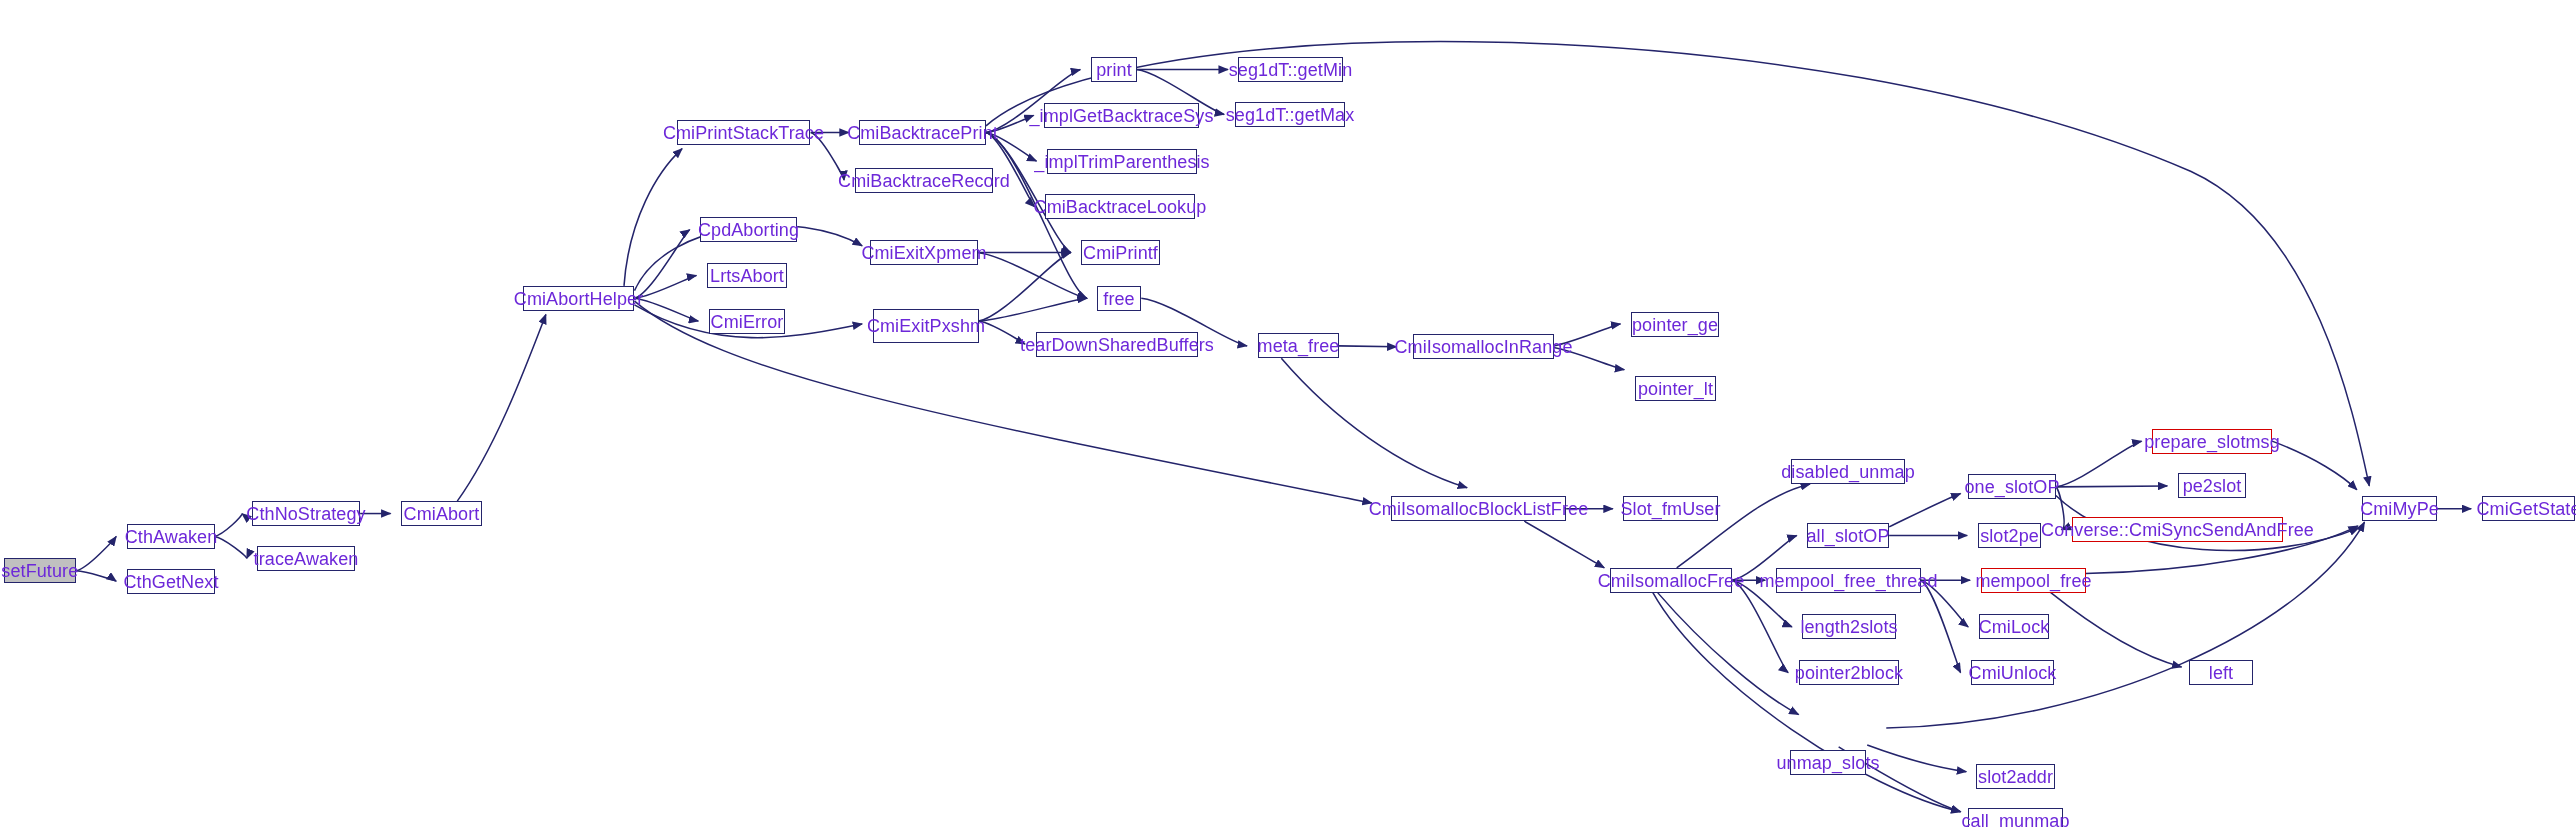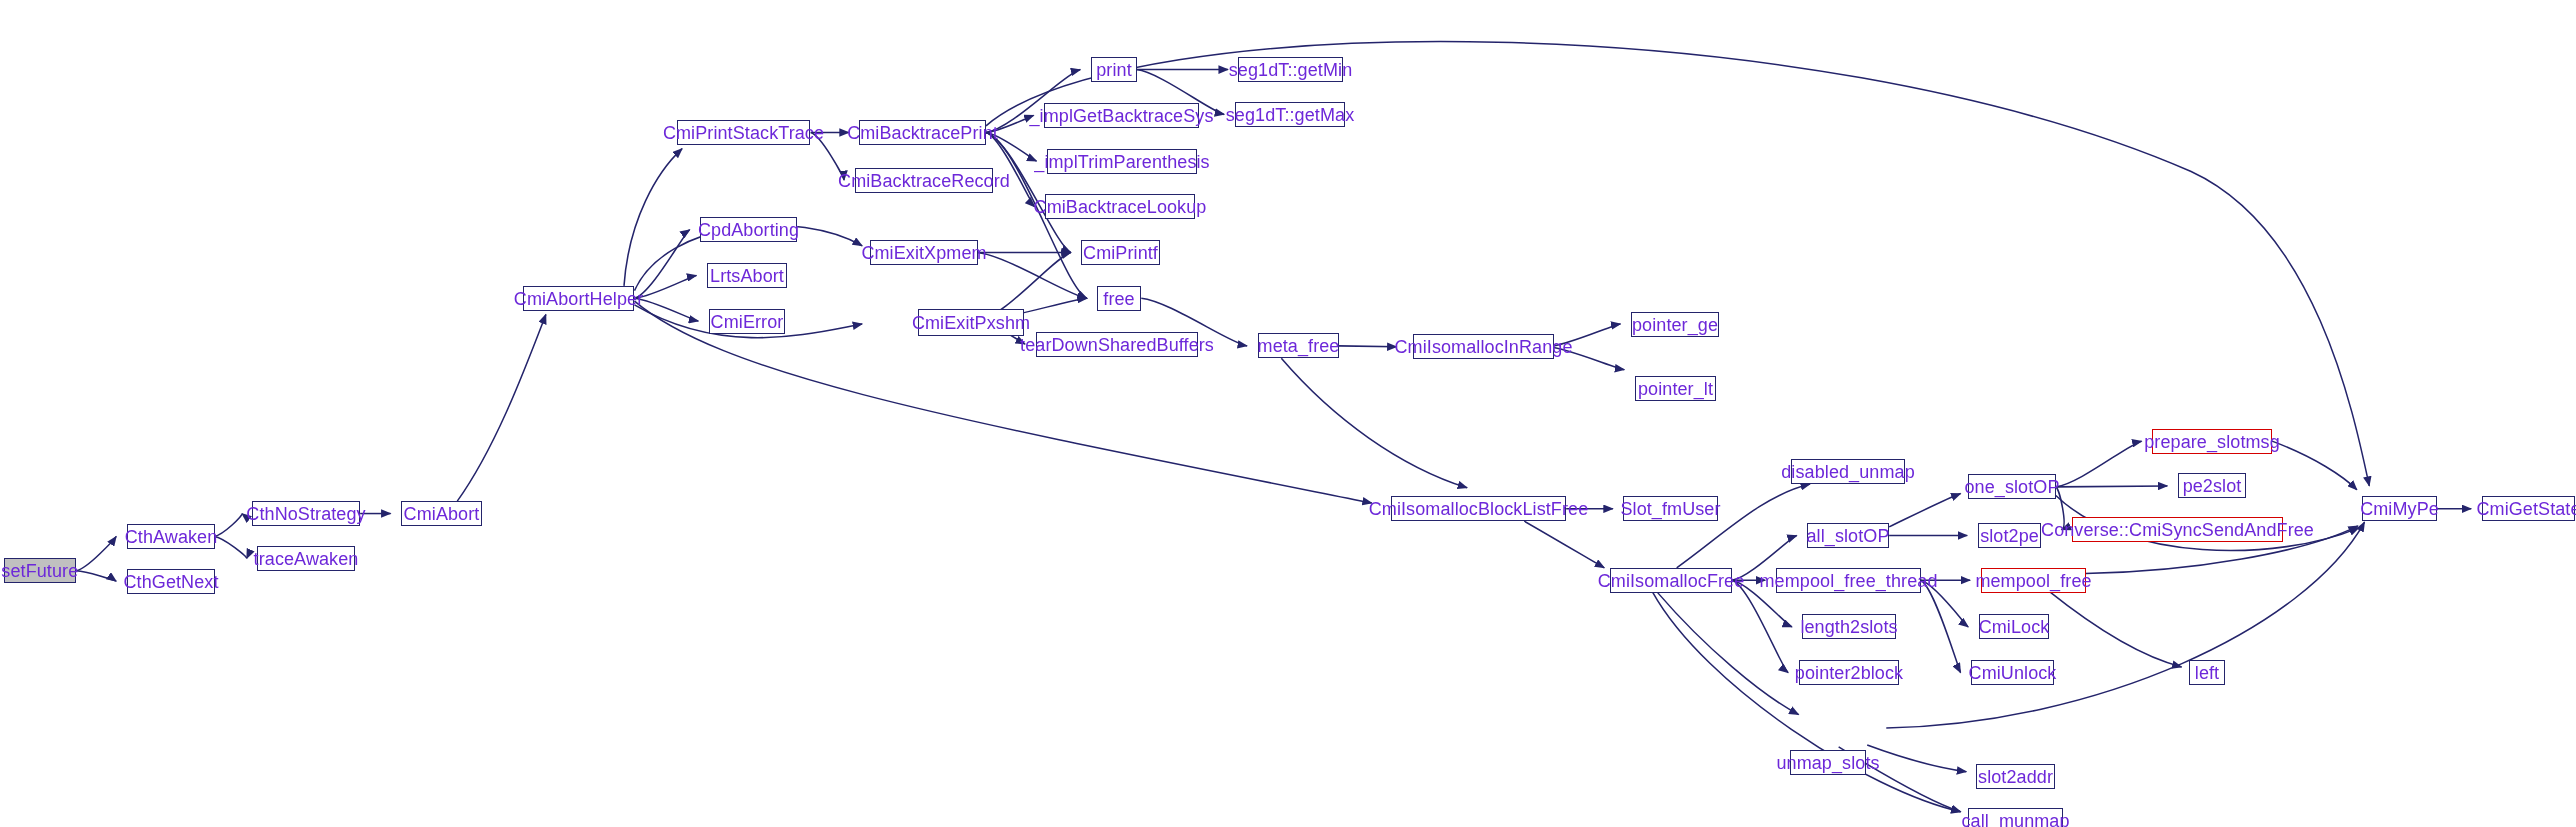--- a/index.html
+++ b/index.html
@@ -160,21 +160,21 @@
       </div>
       <div class="node" style="left: 1045px; top: 194px; width: 150px; height: 25px;">
         <span>CmiBacktraceLookup</span>
       </div>
       <div class="node" style="left: 870px; top: 240px; width: 108px; height: 25px;">
         <span>CmiExitXpmem</span>
       </div>
       <div class="node" style="left: 1081px; top: 240px; width: 79px; height: 25px;">
         <span>CmiPrintf</span>
       </div>
-      <div class="node" style="left: 873px; top: 309px; width: 106px; height: 27px; margin-left: 45px;">
+      <div class="node" style="left: 873px; top: 309px; width: 106px; height: 34px;">
         <span>CmiExitPxshm</span>
       </div>
       <div class="node" style="left: 1097px; top: 286px; width: 44px; height: 25px;">
         <span>free</span>
       </div>
       <div class="node" style="left: 1036px; top: 332px; width: 162px; height: 25px;">
         <span>tearDownSharedBuffers</span>
       </div>
       <div class="node" style="left: 1258px; top: 333px; width: 81px; height: 25px;">
         <span>meta_free</span>
@@ -229,21 +229,21 @@
       </div>
       <div class="node" style="left: 1799px; top: 660px; width: 100px; height: 25px;">
         <span>pointer2block</span>
       </div>
       <div class="node" style="left: 1979px; top: 614px; width: 70px; height: 25px;">
         <span>CmiLock</span>
       </div>
       <div class="node" style="left: 1971px; top: 660px; width: 83px; height: 25px;">
         <span>CmiUnlock</span>
       </div>
-      <div class="node" style="left: 2189px; top: 660px; width: 36px; height: 25px;">
+      <div class="node" style="left: 2189px; top: 660px; width: 64px; height: 25px;">
         <span>left</span>
       </div>
       <div class="node" style="left: 1790px; top: 750px; width: 76px; height: 25px;">
         <span>unmap_slots</span>
       </div>
       <div class="node" style="left: 1976px; top: 764px; width: 79px; height: 25px;">
         <span>slot2addr</span>
       </div>
       <div class="node" style="left: 1968px; top: 808px; width: 95px; height: 25px;">
         <span>call_munmap</span>

